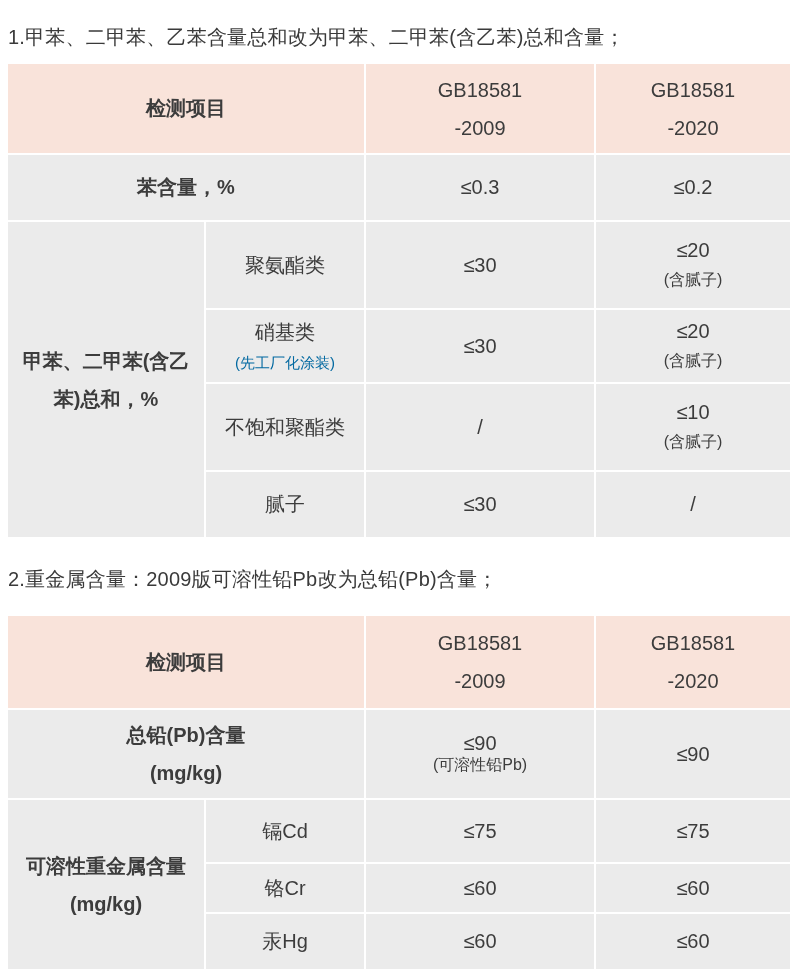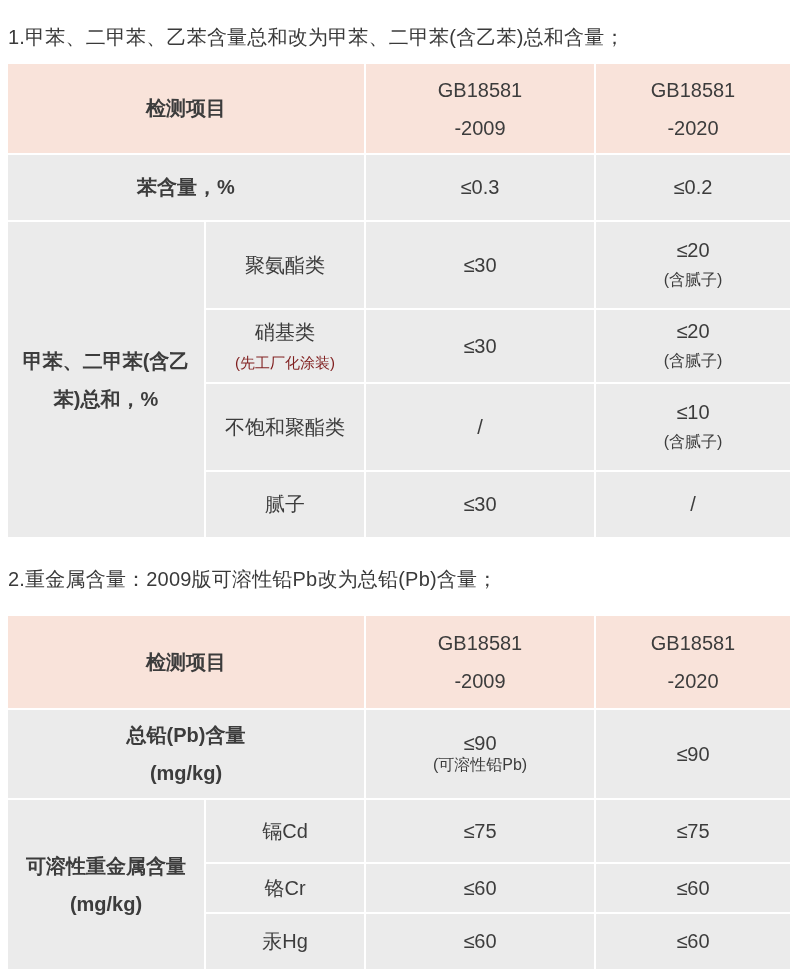--- a/index.html
+++ b/index.html
@@ -20,21 +20,21 @@
     width:786px;
   }
   table.cmp td{
     background:#ebebeb;text-align:center;vertical-align:middle;
     font-size:20px;padding:0;color:#3c3c3c;
   }
   table.cmp tr.hdr td{background:#f9e3da;}
   .b{font-weight:700;}
   .ln{line-height:38px;}
   .note{font-size:16px;margin-top:8px;}
-  .subnote{font-size:15px;margin-top:8px;color:#7f1d1d;}
+  .subnote{font-size:15px;margin-top:8px;color:#0369a1;}
   .leadnote{font-size:16px;margin-top:0;}
   .note:empty,.subnote:empty,.leadnote:empty{display:none;}
 </style>
 </head>
 <body>
 
 <div class="page">
 
   <p class="sec-heading first">1.甲苯、二甲苯、乙苯含量总和改为甲苯、二甲苯(含乙苯)总和含量；</p>
 

